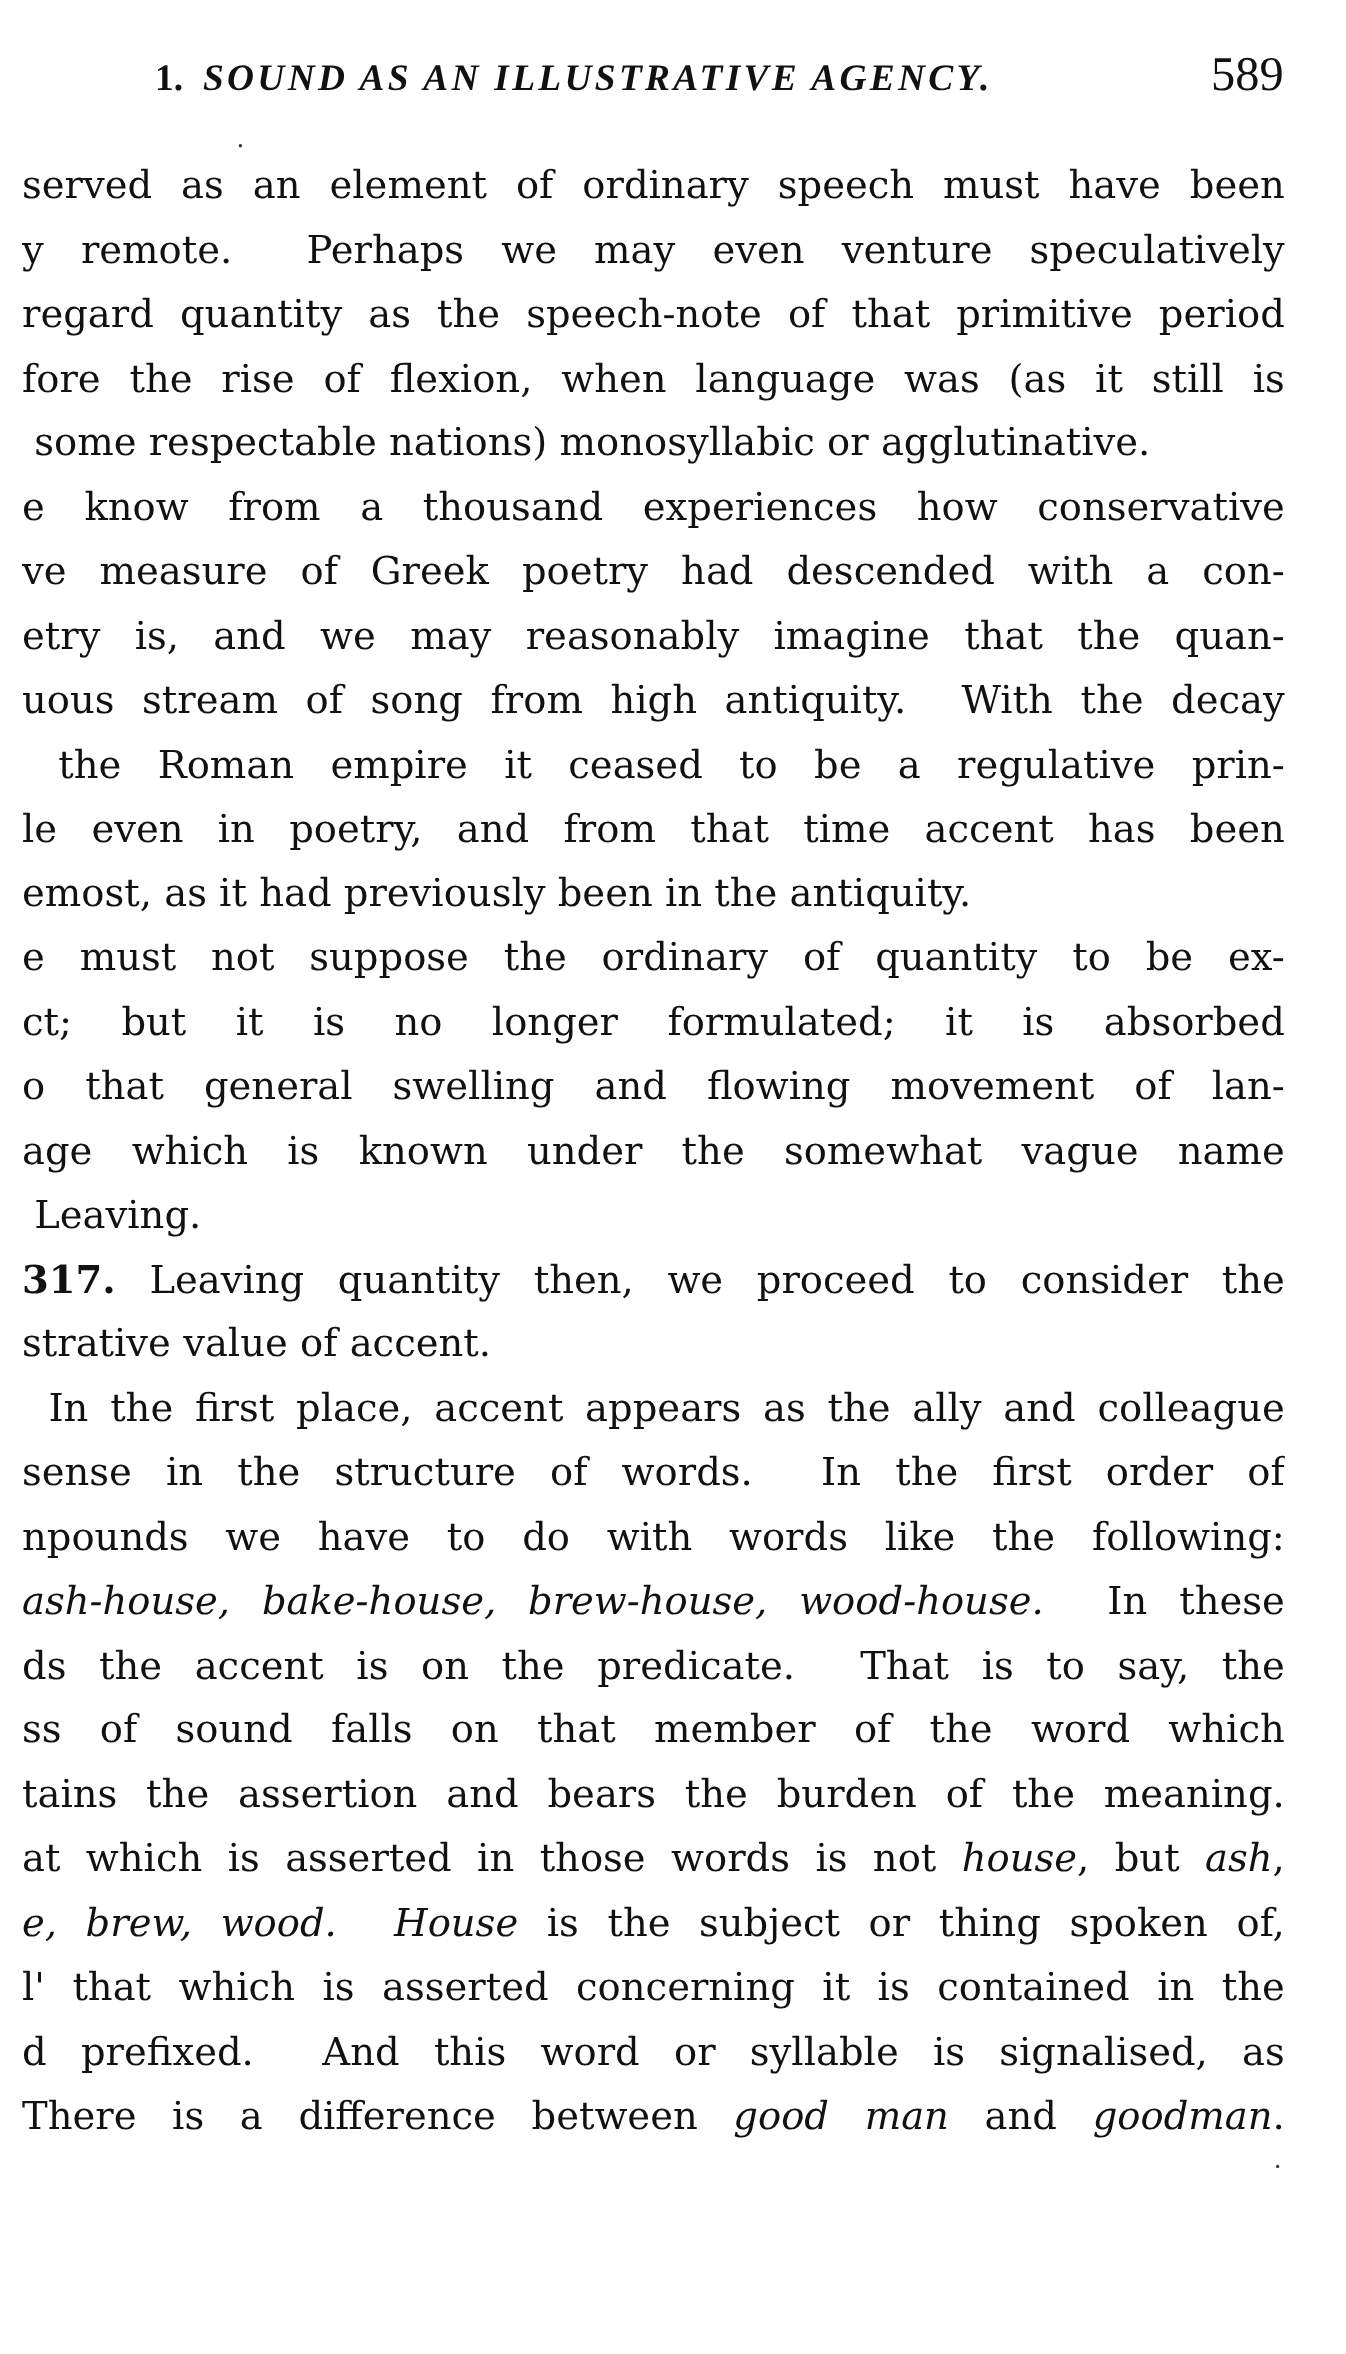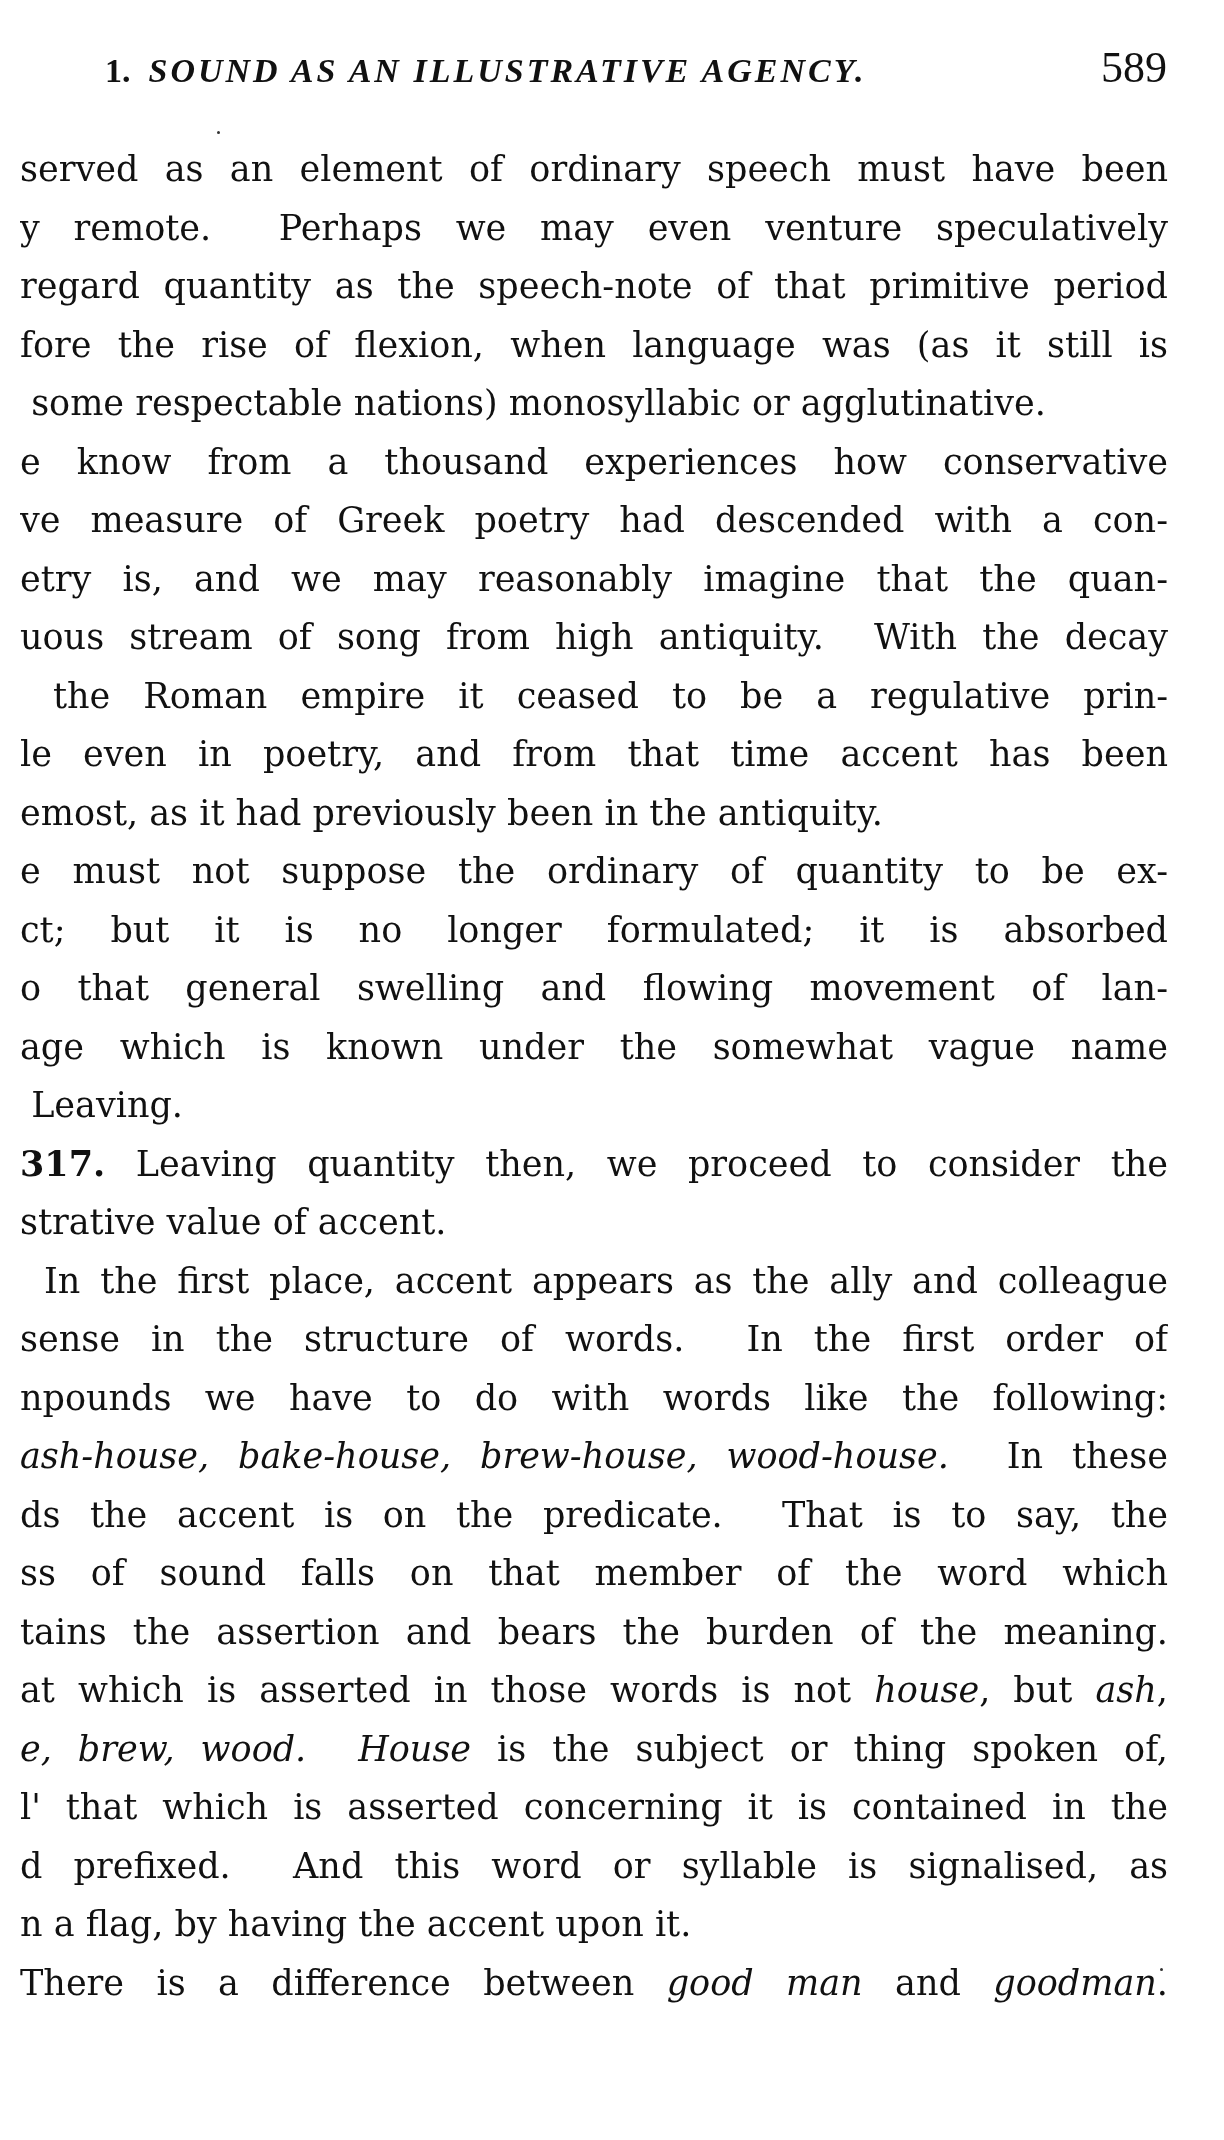--- a/index.html
+++ b/index.html
@@ -7,21 +7,21 @@
       width: 1224px; height: 2140px; position: relative; overflow: hidden;
       color: #111111;
       font-family: "DejaVu Serif", "Liberation Serif", serif;
     }
     .header {
       position: absolute; top: 42px; left: 105px; width: 1062px; height: 70px;
       display: flex; align-items: baseline; justify-content: space-between;
     }
     .header .title {
       font-family: "Liberation Serif", serif;
-      font-size: 34px; font-style: italic; font-weight: bold; letter-spacing: 3px;
+      font-size: 34px; font-style: italic; font-weight: bold; letter-spacing: 3px; margin-left: 36px;
     }
     .header .title .num { font-style: normal; font-weight: bold; margin-right: 18px; letter-spacing: 0; }
     .header .page-num {
       font-family: "Liberation Serif", serif;
       font-size: 44px;
     }
     .body {
       position: absolute; top: 140px; left: 20px; width: 1148px;
     }
     .line {
@@ -67,18 +67,17 @@
     <div class="line"><span style="white-space: pre;">sense in the structure of words.  In the first order of</span></div>
     <div class="line"><span style="white-space: pre;">npounds we have to do with words like the following:</span></div>
     <div class="line"><i style="white-space: pre;">ash-house, bake-house, brew-house, wood-house.</i><span style="white-space: pre;">  In these</span></div>
     <div class="line"><span style="white-space: pre; margin-top: 28px;">ds the accent is on the predicate.  That is to say, the</span></div>
     <div class="line"><span style="white-space: pre;">ss of sound falls on that member of the word which</span></div>
     <div class="line"><span style="white-space: pre;">tains the assertion and bears the burden of the meaning.</span></div>
     <div class="line"><span style="white-space: pre;">at which is asserted in those words is not </span><i style="white-space: pre;">house</i><span style="white-space: pre;">, but </span><i style="white-space: pre;">ash</i><span style="white-space: pre;">,</span></div>
     <div class="line"><i style="white-space: pre;">e, brew, wood.</i><span style="white-space: pre;">  </span><i style="white-space: pre;">House</i><span style="white-space: pre;"> is the subject or thing spoken of,</span></div>
     <div class="line"><span style="white-space: pre;">l' that which is asserted concerning it is contained in the</span></div>
     <div class="line"><span style="white-space: pre;">d prefixed.  And this word or syllable is signalised, as</span></div>
-    <div class="line last"><span style="white-space: pre;">n a flag, by having the accent upon it.</span></div>
     <div class="line"><span style="white-space: pre;">There is a difference between </span><i style="white-space: pre;">good man</i><span style="white-space: pre;"> and </span><i style="white-space: pre;">goodman</i><span style="white-space: pre;">.</span></div>
   </div>
 
 <span class="speck" style="left:217px;top:131px;"></span>
 <span class="speck" style="left:1160px;top:1968px;"></span>
 
 </body></html>

